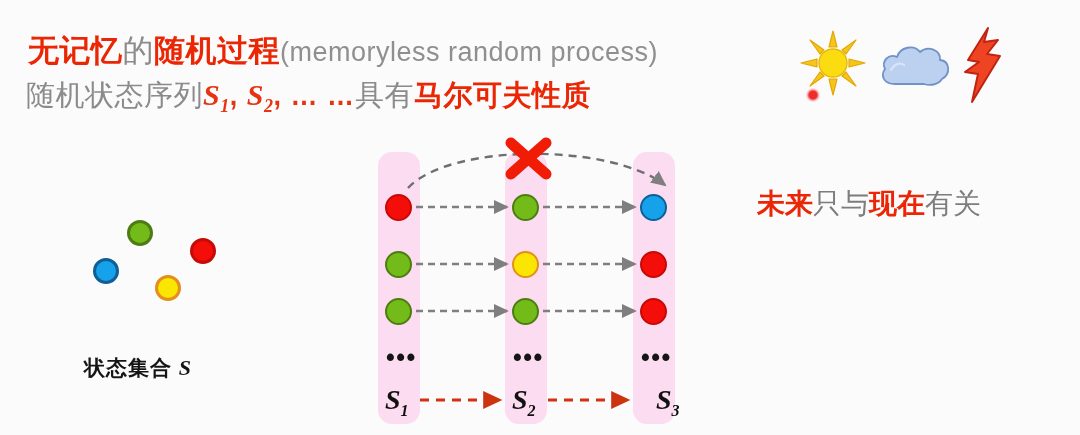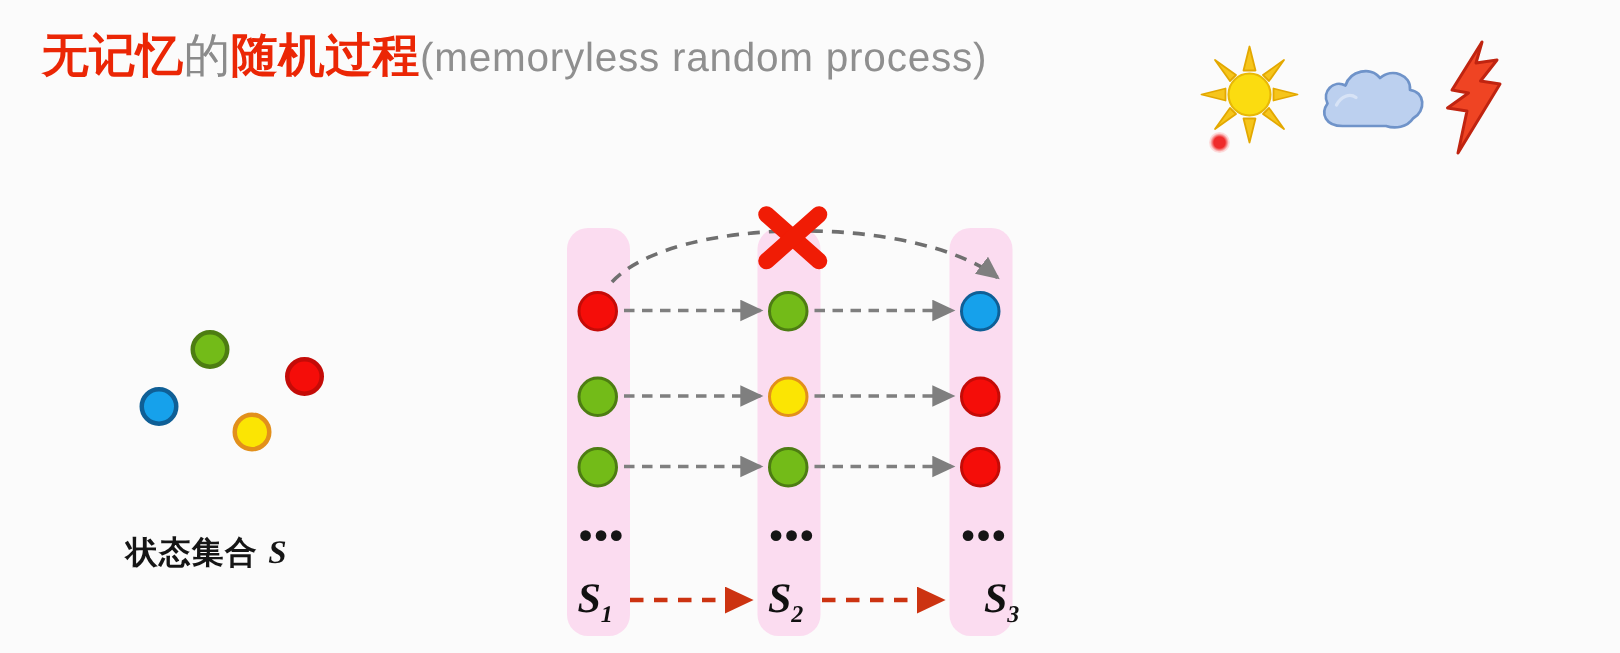--- a/index.html
+++ b/index.html
@@ -23,21 +23,21 @@
 
   
   .title-line {
     position: absolute;
     white-space: nowrap;
     font-weight: bold;
     letter-spacing: .5px;
   }
   #title-line-1 {
     left: 28px;
-    top: 18px;
+    top: 32px;
     font-size: 31px;
     line-height: 38px;
   }
   #title-line-2 {
     left: 26px;
     top: 76px;
     font-size: 29px;
     line-height: 38px;
   }
   .t-red    { color: #eb2605; font-weight: bold; }
@@ -138,20 +138,23 @@
 </style>
 </head>
 <body>
 
 <div id="stage">
 
   <div class="title-line" id="title-line-1">
     <span class="t-red">无记忆</span><span class="t-gray">的</span><span class="t-red">随机过程</span><span class="paren">(memoryless random process)</span>
   </div>
 
+  <div class="title-line" id="title-line-2">
+    <span class="t-grayb">随机状态序列</span><span class="seq-red"><span>S</span><sub>1</sub></span><span class="dots-seq">, </span><span class="seq-red"><span>S</span><sub>2</sub></span><span class="dots-seq">, </span><span class="dots-seq">… …</span><span class="t-grayb">具有</span><span class="t-red">马尔可夫性质</span>
+  </div>
 
   <svg class="weather-ico" id="sun-icon" width="66" height="66" viewBox="0 0 66 66">
     <g fill="#f6c51b" stroke="#e3a800" stroke-width="1.2" stroke-linejoin="round">
       <polygon points="33,1 37,17 29,17"></polygon>
       <polygon points="33,65 37,49 29,49"></polygon>
       <polygon points="1,33 17,29 17,37"></polygon>
       <polygon points="65,33 49,29 49,37"></polygon>
       <polygon points="10,10 24,20 20,24"></polygon>
       <polygon points="56,56 42,46 46,42"></polygon>
       <polygon points="56,10 46,24 42,20"></polygon>
@@ -237,14 +240,17 @@
       <line x1="511" y1="143" x2="546" y2="174"></line>
       <line x1="546" y1="143" x2="511" y2="174"></line>
     </g>
 
     <g stroke="#cc3311" stroke-width="3" stroke-dasharray="9,7" fill="none" marker-end="url(#ah-red)">
       <line x1="420" y1="400" x2="500" y2="400"></line>
       <line x1="548" y1="400" x2="628" y2="400"></line>
     </g>
   </svg>
 
+  <div class="concl-line" id="concl-line-1">
+    <span class="c-red">未来</span><span class="c-gray">只与</span><span class="c-red">现在</span><span class="c-gray">有关</span>
+  </div>
 
 </div>
 
 </body></html>

